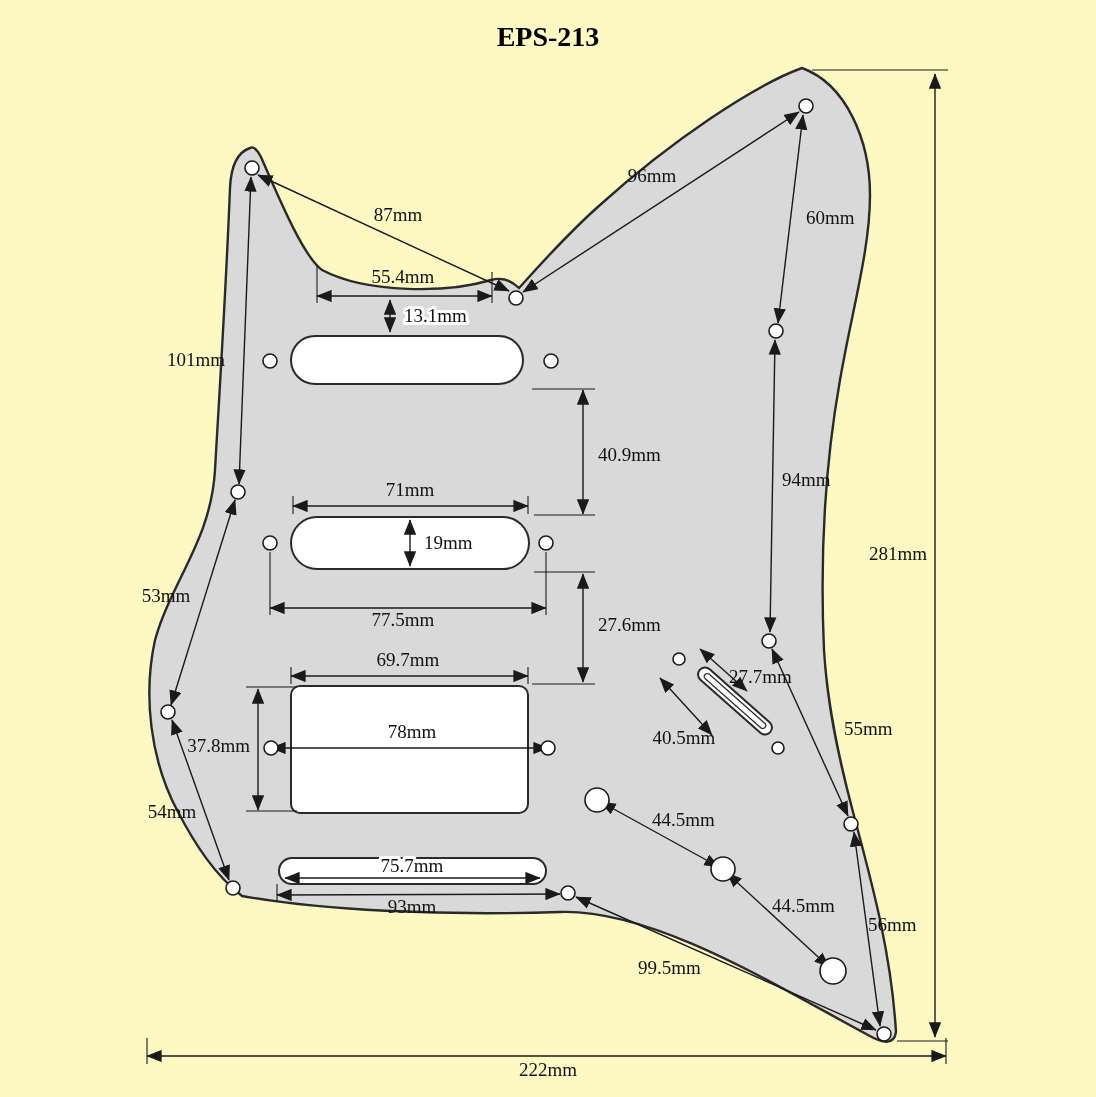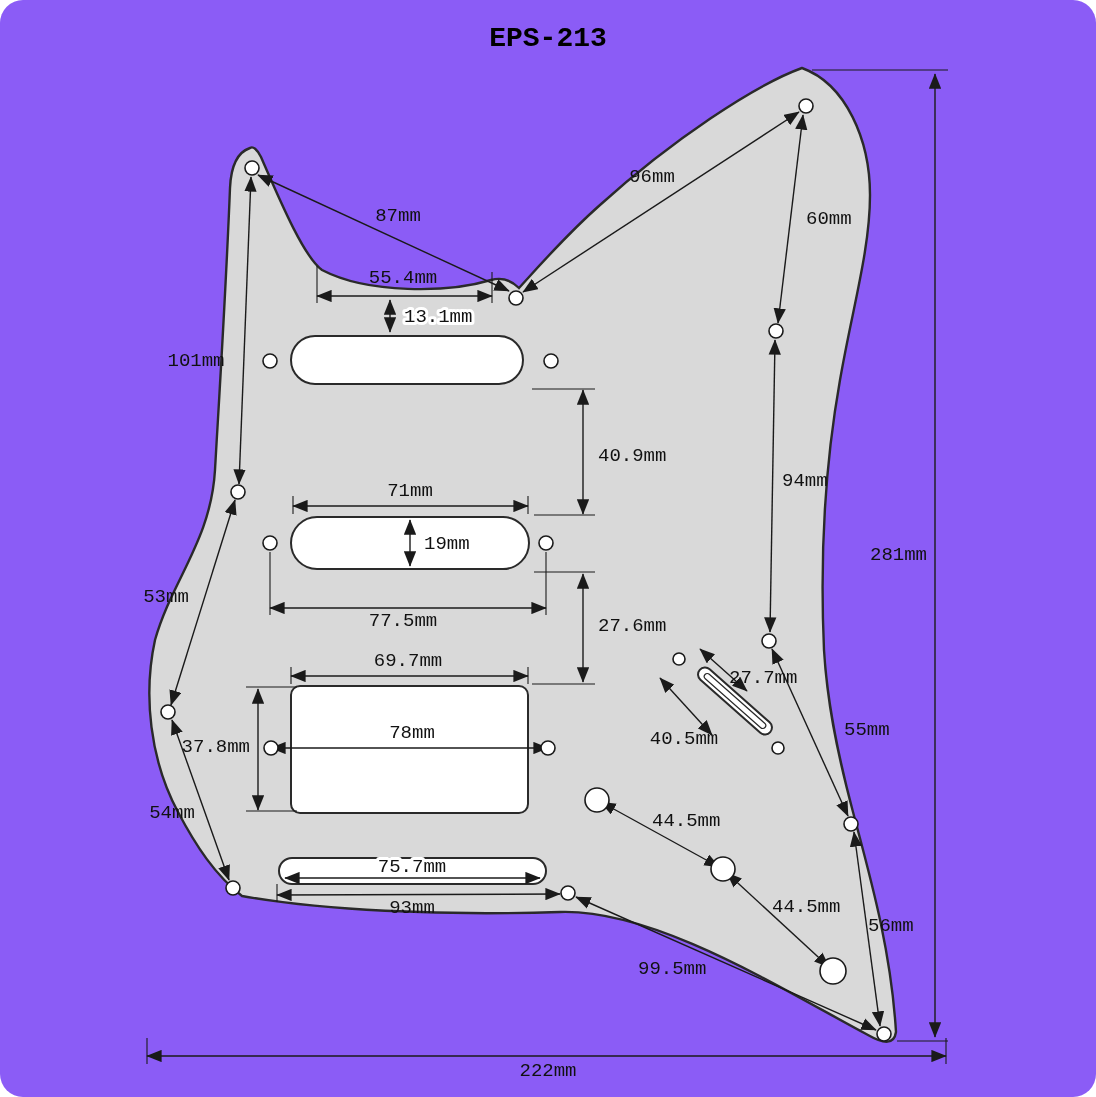--- a/index.html
+++ b/index.html
@@ -1,16 +1,16 @@
 <!DOCTYPE html>
 <html><head>
 <meta charset="utf-8">
 <style>
   html,body{margin:0;padding:0;background:#ffffff;}
-  .stage{position:relative;width:1096px;height:1097px;font-family:Liberation Mono, monospace;background:#8b5cf6;overflow:hidden;border-radius:23px;}
+  .stage{position:relative;width:1096px;height:1097px;font-family:Liberation Serif, serif;background:#fef9c3;overflow:hidden;}
   svg{display:block;}
   .title-text{font-size:28px;font-weight:bold;fill:#000;}
   .dim-text{font-size:19px;fill:#111;}
   .halo{paint-order:stroke;stroke:#ffffff;stroke-width:6px;stroke-linejoin:round;}
   .outline{stroke:#2a2a2a;stroke-width:2.4;}
   .cutout{fill:#ffffff;stroke:#2a2a2a;stroke-width:2;}
   .hole{fill:#ffffff;stroke:#1a1a1a;stroke-width:1.6;}
   .dim-line{stroke:#1a1a1a;stroke-width:1.4;fill:none;}
   .ext-line{stroke:#1a1a1a;stroke-width:1.1;fill:none;}
   .slot-inner{fill:none;stroke:#2a2a2a;stroke-width:1.2;}

